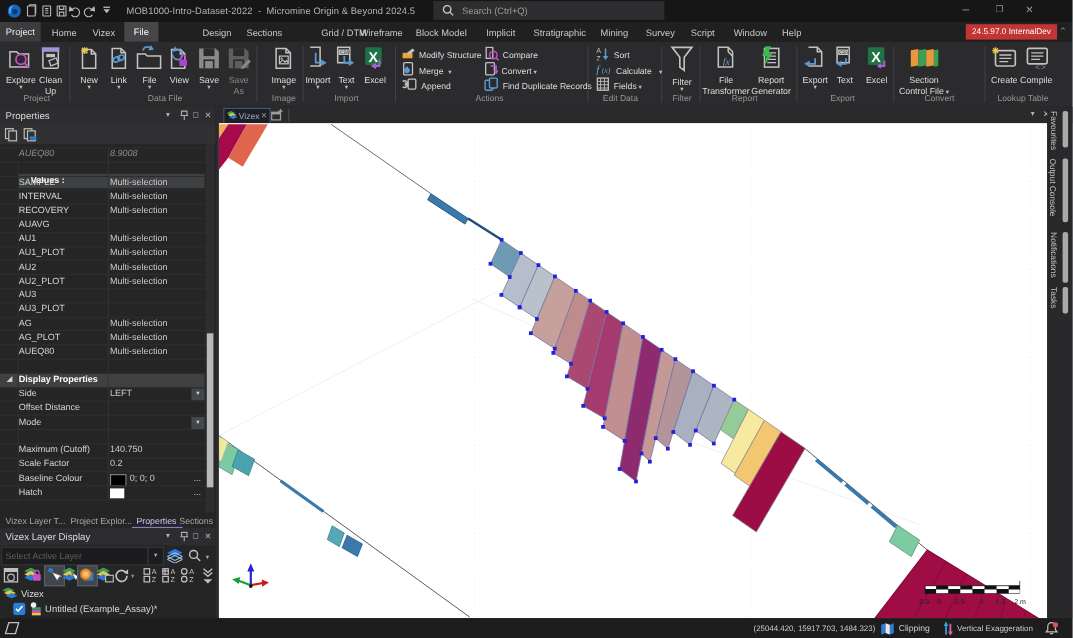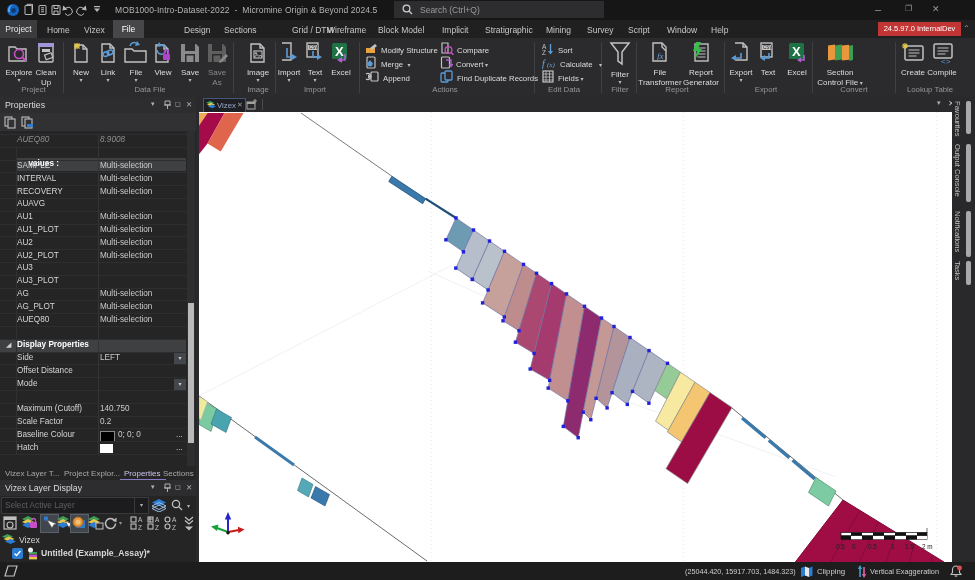--- a/index.html
+++ b/index.html
@@ -557,21 +557,21 @@
   <div class="abs" style="left:12px;top:68px;width:11px;height:11px;background:#2b7cd3;border-radius:2px;"></div>
   <svg class="abs" style="left:13px;top:69px;" width="9" height="9" viewBox="0 0 9 9">
       <polyline points="1.5,4.5 3.5,6.5 7.5,2" fill="none" stroke="#fff" stroke-width="1.4"></polyline>
     </svg>
   <svg class="abs" style="left:27px;top:67px;" width="12" height="13" viewBox="0 0 12 13">
       <rect x="2" y="5" width="8" height="2.4" fill="#3f9e55"></rect>
       <rect x="2" y="7.6" width="8" height="2.4" fill="#c94fc9"></rect>
       <rect x="2" y="10" width="8" height="2.4" fill="#e8c84a"></rect>
       <circle cx="3.5" cy="3" r="2.5" fill="#f0f0f0"></circle>
     </svg>
-  <span class="abs" style="left:41px;top:68px;font-size:8.6px;color:#d8d8d8;font-weight:bold;">Untitled (Example_Assay)*</span>
+  <span class="abs" style="left:41px;top:68px;font-size:8.6px;color:#d8d8d8;">Untitled (Example_Assay)*</span>
 </div>
 
 <div class="abs" style="left:196px;top:97px;width:779px;height:465px;background:#2a2a2c;"></div>
 <div class="abs" style="left:196px;top:97px;width:779px;height:15px;background:#2a2a2c;">
   <div class="abs" style="left:7px;top:1px;width:41px;height:14px;background:#1e1f24;border:1px solid #46567a;border-bottom:none;">
     <svg class="abs" style="left:2px;top:2px;" width="11" height="9" viewBox="0 0 11 9">
         <polygon points="4,0 8,1.8 4,3.6 0,1.8" fill="#3f9e55"></polygon>
         <polygon points="5,1.8 9,3.6 5,5.4 1,3.6" fill="#e8c84a"></polygon>
         <polygon points="6,3.6 10,5.4 6,7.2 2,5.4" fill="#2b7cd3"></polygon>
       </svg>

